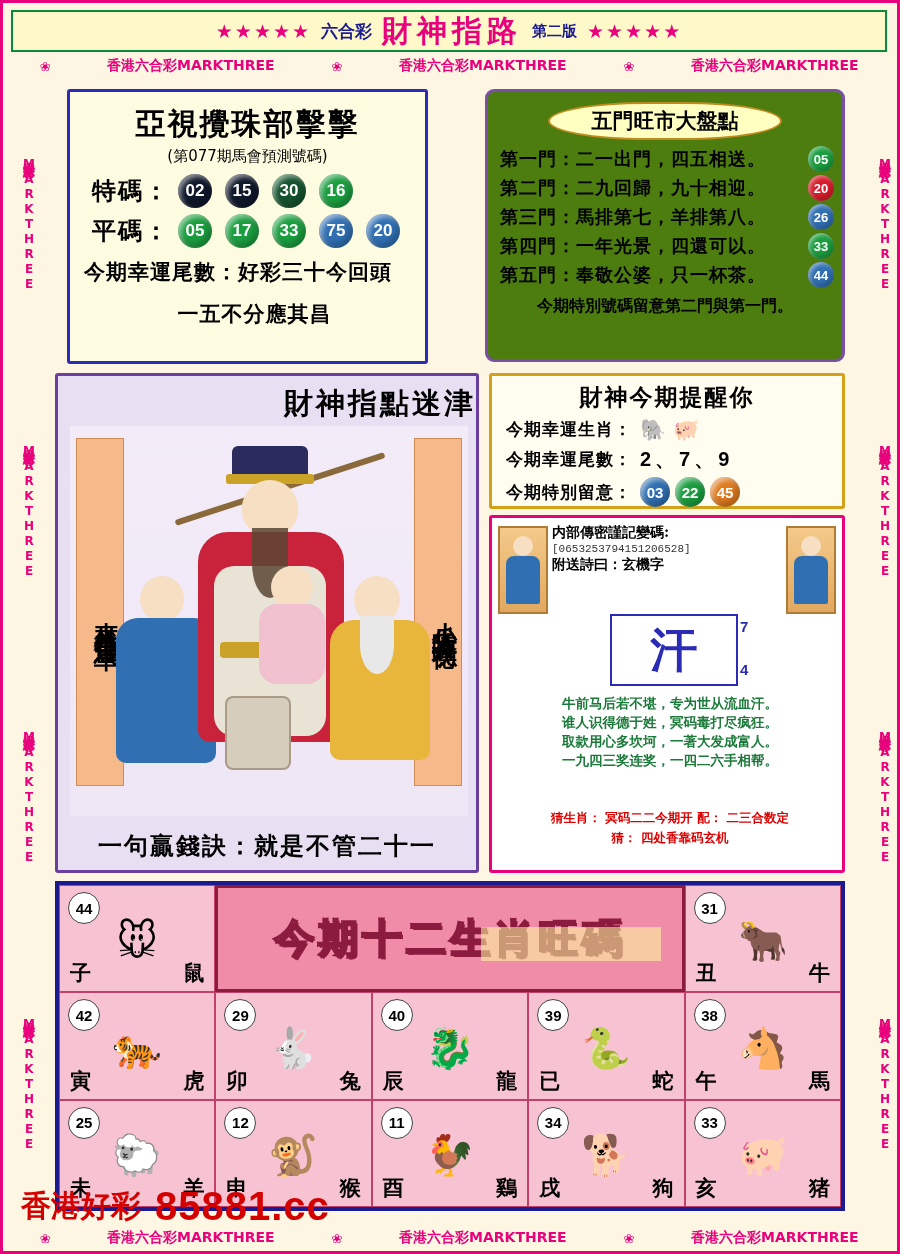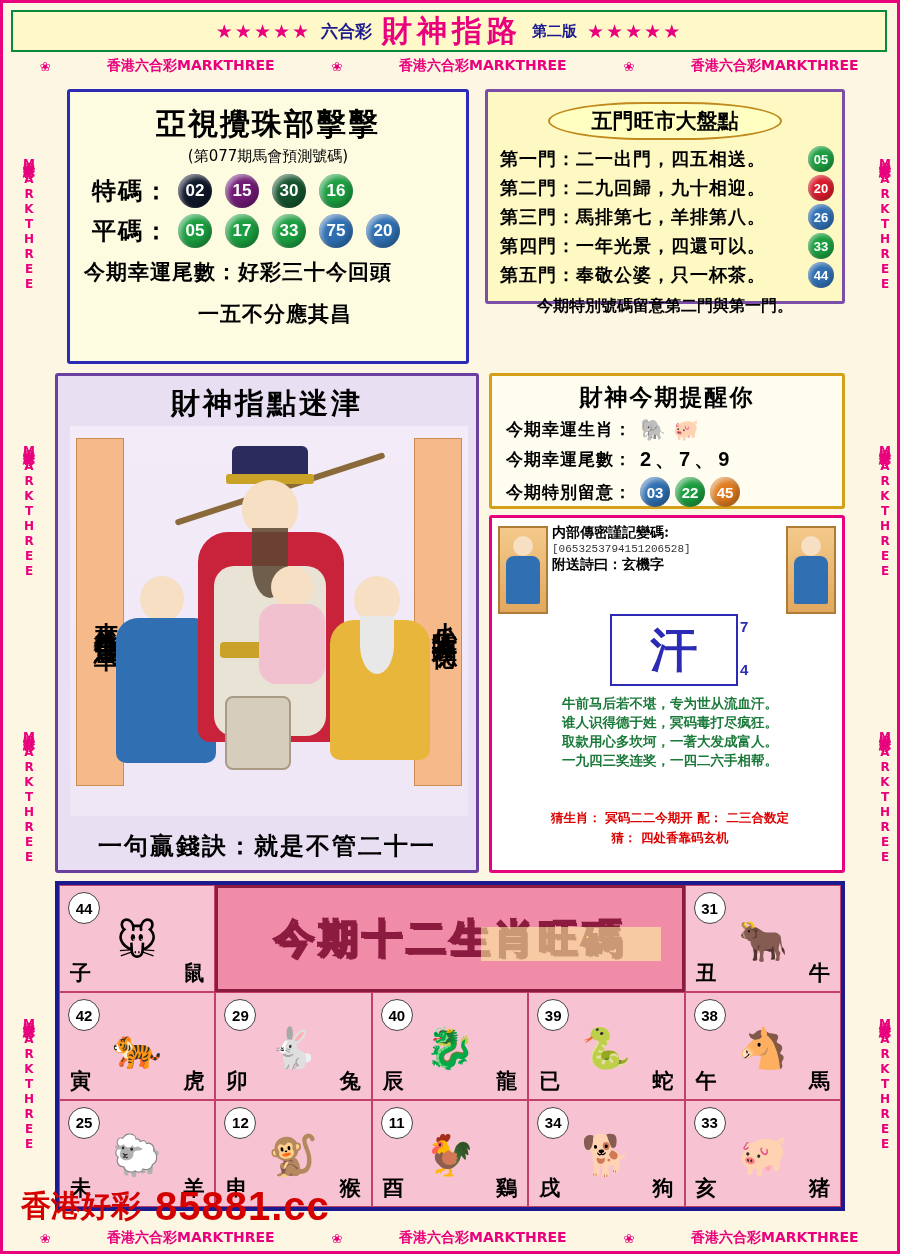--- a/index.html
+++ b/index.html
@@ -60,21 +60,21 @@
   .rail .seg{white-space:nowrap;}
 
   
   .content{position:absolute;left:38px;top:78px;width:824px;height:1140px;}
 
   
   .panel{position:absolute;box-sizing:border-box;}
 
   
   .pA{
-    left:26px;top:8px;width:402px;height:275px;
+    left:26px;top:8px;width:361px;height:275px;
     background:#fdfbe0;border:3px solid #2b2bb5;border-radius:3px;
   }
   .pA h2{
     margin:12px 0 2px;text-align:center;font-size:30px;color:#000;
     font-family:"DejaVu Serif","Liberation Serif",serif;font-weight:bold;
     letter-spacing:2px;
   }
   .pA .sub{text-align:center;font-size:15px;color:#000;margin-bottom:8px;}
   .row-lab{
     display:flex;align-items:center;gap:8px;margin:6px 0 6px 22px;
@@ -93,22 +93,22 @@
   }
   .ball.sm{width:30px;height:30px;font-size:15px;}
   .poem{
     margin:10px 0 0 14px;font-size:21px;font-weight:bold;color:#000;
     font-family:"DejaVu Serif","Liberation Serif",serif;letter-spacing:1px;
   }
   .poem .p2{display:block;text-align:center;margin-top:14px;}
 
   
   .pB{
-    left:444px;top:8px;width:360px;height:215px;
-    background:#fef9c3;border:3px solid #7b4fa8;border-radius:3px;
+    left:444px;top:8px;width:360px;height:273px;
+    background:#4d7c0f;border:3px solid #7b4fa8;border-radius:9px;
   }
   .pB .cap{
     width:230px;margin:10px auto 6px;background:#ffffc2;
     border:2px solid #c08a1e;border-radius:50%/60%;
     text-align:center;font-size:21px;font-weight:bold;color:#000;
     padding:3px 0;font-family:"DejaVu Serif","Liberation Serif",serif;
   }
   .gate{
     display:flex;align-items:center;margin:3px 0 3px 12px;font-size:18px;
     font-family:"DejaVu Serif","Liberation Serif",serif;color:#000;font-weight:bold;
@@ -124,21 +124,21 @@
     text-align:center;font-size:16px;margin-top:8px;color:#000;font-weight:bold;
     font-family:"DejaVu Serif","Liberation Serif",serif;
   }
 
   
   .pC{
     left:14px;top:292px;width:424px;height:500px;
     background:#e9dff2;border:3px solid #6b3fa0;border-radius:3px;
   }
   .pC h2{
-    margin:8px 0 4px;text-align:center;font-size:29px;font-weight:bold;color:#000;
+    margin:8px 0 4px;text-align:right;font-size:29px;font-weight:bold;color:#000;
     font-family:"DejaVu Serif","Liberation Serif",serif;letter-spacing:3px;
   }
   .pC .art{
     position:absolute;left:12px;top:50px;width:398px;height:390px;
     background:linear-gradient(#f3ecf8,#efe6f6);
   }
   .vstrip{
     position:absolute;top:12px;width:46px;height:340px;
     background:#f6b98a;border:1px solid #cf8b54;
     writing-mode:vertical-rl;text-orientation:upright;
@@ -329,21 +329,21 @@
 
   <div class="content">
 
     <div class="panel pA">
       <h2>亞視攪珠部擊擊</h2>
       <div class="sub">(第077期馬會預測號碼)</div>
 
       <div class="row-lab">
         <span class="lab">特碼：</span>
         <span class="ball" style="background:#0f172a">02</span>
-        <span class="ball" style="background:#701a75">15</span>
+        <span class="ball" style="background:#0f172a">15</span>
         <span class="ball" style="background:#14532d">30</span>
         <span class="ball" style="background:#1b9e3f">16</span>
       </div>
 
       <div class="row-lab">
         <span class="lab">平碼：</span>
         <span class="ball" style="background:#1b9e3f">05</span>
         <span class="ball" style="background:#1b9e3f">17</span>
         <span class="ball" style="background:#1b9e3f">33</span>
         <span class="ball" style="background:#2f6fb2">75</span>

